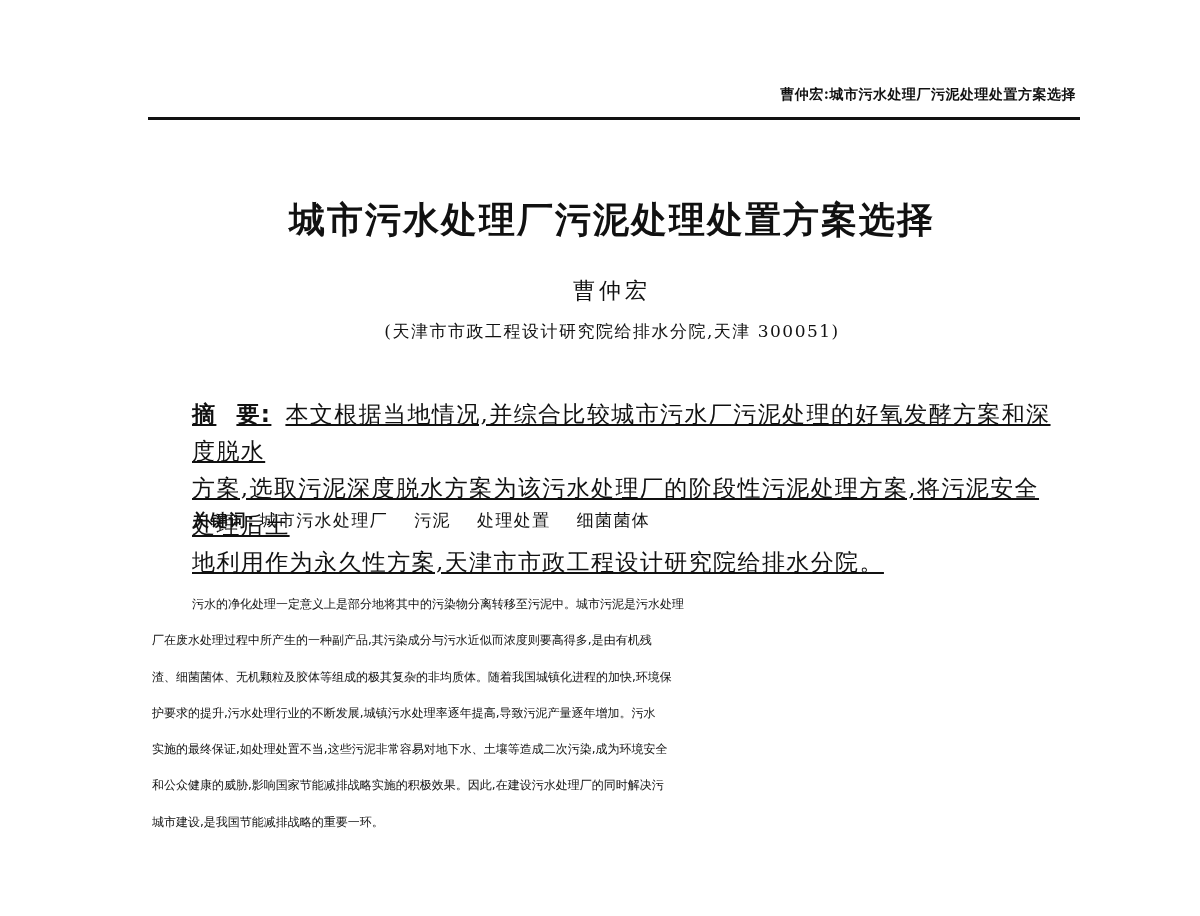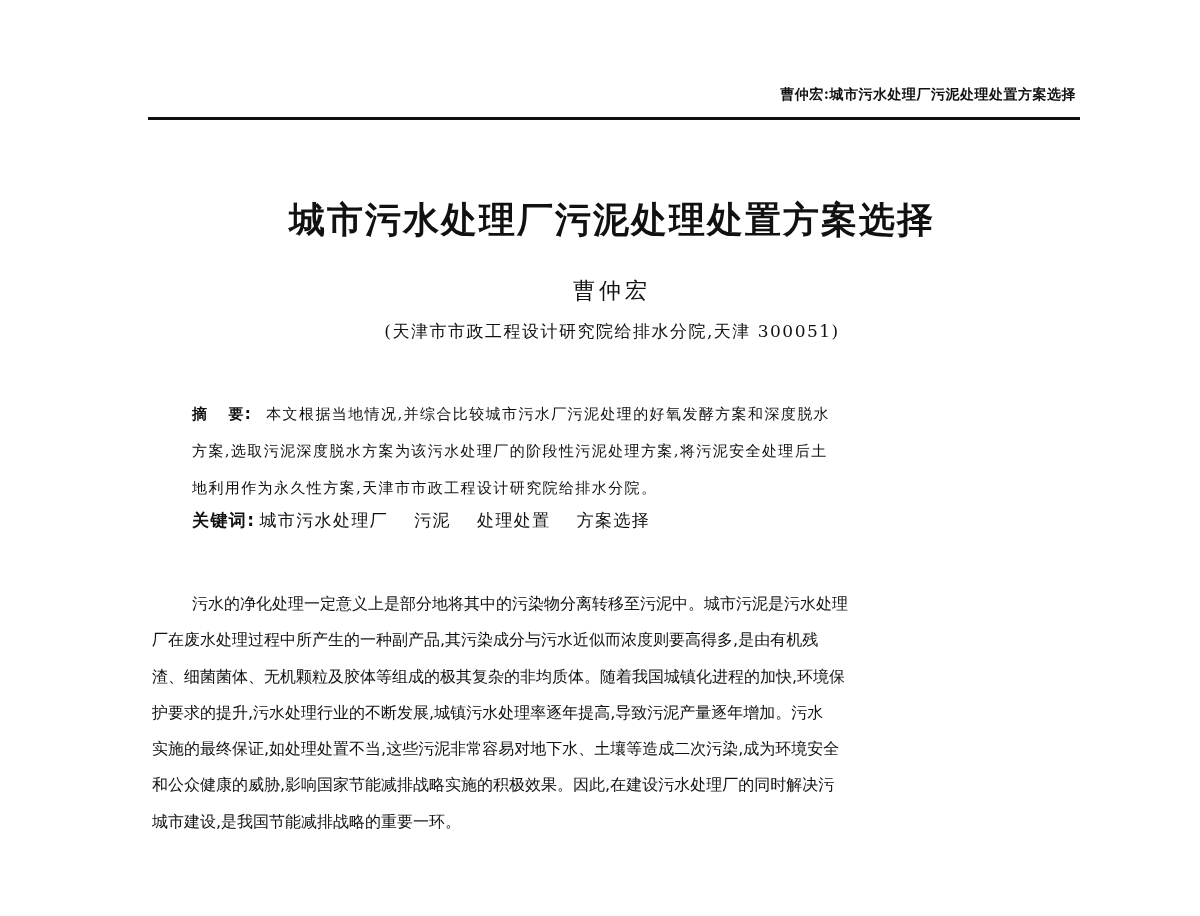--- a/index.html
+++ b/index.html
@@ -2,48 +2,48 @@
 <html><head>
 <meta charset="utf-8">
 <style>
   html, body { margin: 0; padding: 0; background: #ffffff; }
   body { width: 1200px; height: 916px; position: relative; overflow: hidden; color: #111; font-family: "DejaVu Serif", "Liberation Serif", serif; }
   .running-header { position: absolute; right: 124px; top: 86px; font-size: 14px; font-weight: bold; letter-spacing: 0.5px; white-space: nowrap; }
   .header-rule { position: absolute; left: 148px; top: 117px; width: 932px; height: 3px; background: #111; }
   .title { position: absolute; left: 0; width: 1224px; top: 196px; text-align: center; font-family: "DejaVu Sans", "Liberation Sans", sans-serif; font-size: 36px; font-weight: bold; letter-spacing: 2px; }
   .author { position: absolute; left: 0; width: 1224px; top: 276px; text-align: center; font-size: 22px; letter-spacing: 4px; }
   .affiliation { position: absolute; left: 0; width: 1224px; top: 320px; text-align: center; font-size: 17px; letter-spacing: 1.5px; }
-  .abstract { position: absolute; left: 192px; width: 860px; top: 396px; font-size: 15px; line-height: 37px; letter-spacing: 1.4px; }
+  .abstract { position: absolute; left: 192px; width: 860px; top: 396px; font-size: 23px; line-height: 37px; letter-spacing: 1.4px; text-decoration: underline; }
   .abstract .label { font-family: "DejaVu Sans", "Liberation Sans", sans-serif; font-weight: bold; margin-right: 14px; }
   .abstract .label-gap { display: inline-block; width: 20px; }
   .keywords { position: absolute; left: 192px; top: 509px; font-size: 17px; letter-spacing: 1.4px; white-space: nowrap; }
   .keywords .label { font-family: "DejaVu Sans", "Liberation Sans", sans-serif; font-weight: bold; margin-right: 4px; }
   .keywords .kw { margin-right: 26px; }
-  .body-text { position: absolute; left: 152px; width: 928px; top: 586px; font-family: "DejaVu Sans", "Liberation Sans", sans-serif; font-size: 16px; line-height: 36.3px; text-align: justify; }
+  .body-text { position: absolute; left: 152px; width: 928px; top: 586px; font-family: "DejaVu Sans", "Liberation Sans", sans-serif; font-size: 12px; line-height: 36.3px; text-align: justify; }
   .body-line { display: block; white-space: nowrap; }
   .indent { display: inline-block; width: 40px; }
 </style>
 </head>
 <body>
 
 <div class="running-header">曹仲宏:城市污水处理厂污泥处理处置方案选择</div>
 <div class="header-rule"></div>
 
 <h1 class="title" style="margin:0;">城市污水处理厂污泥处理处置方案选择</h1>
 <div class="author">曹仲宏</div>
 <div class="affiliation">(天津市市政工程设计研究院给排水分院,天津  300051)</div>
 
 <div class="abstract">
   <span class="label"><span>摘</span><span class="label-gap"></span><span>要:</span></span><span>本文根据当地情况,并综合比较城市污水厂污泥处理的好氧发酵方案和深度脱水</span><br>
   <span>方案,选取污泥深度脱水方案为该污水处理厂的阶段性污泥处理方案,将污泥安全处理后土</span><br>
   <span>地利用作为永久性方案,天津市市政工程设计研究院给排水分院。</span>
 </div>
 
 <div class="keywords">
-  <span class="label">关键词:</span><span class="kw">城市污水处理厂</span><span class="kw">污泥</span><span class="kw">处理处置</span><span class="kw">方案选择</span>
+  <span class="label">关键词:</span><span class="kw">城市污水处理厂</span><span class="kw">污泥</span><span class="kw">处理处置</span><span class="kw">细菌菌体</span>
 </div>
 
 <div class="body-text">
   <span class="body-line"><span class="indent"></span><span>污水的净化处理一定意义上是部分地将其中的污染物分离转移至污泥中。城市污泥是污水处理</span></span>
   <span class="body-line">厂在废水处理过程中所产生的一种副产品,其污染成分与污水近似而浓度则要高得多,是由有机残</span>
   <span class="body-line">渣、细菌菌体、无机颗粒及胶体等组成的极其复杂的非均质体。随着我国城镇化进程的加快,环境保</span>
   <span class="body-line">护要求的提升,污水处理行业的不断发展,城镇污水处理率逐年提高,导致污泥产量逐年增加。污水</span>
   <span class="body-line">实施的最终保证,如处理处置不当,这些污泥非常容易对地下水、土壤等造成二次污染,成为环境安全</span>
   <span class="body-line">和公众健康的威胁,影响国家节能减排战略实施的积极效果。因此,在建设污水处理厂的同时解决污</span>
   <span class="body-line">城市建设,是我国节能减排战略的重要一环。</span>

